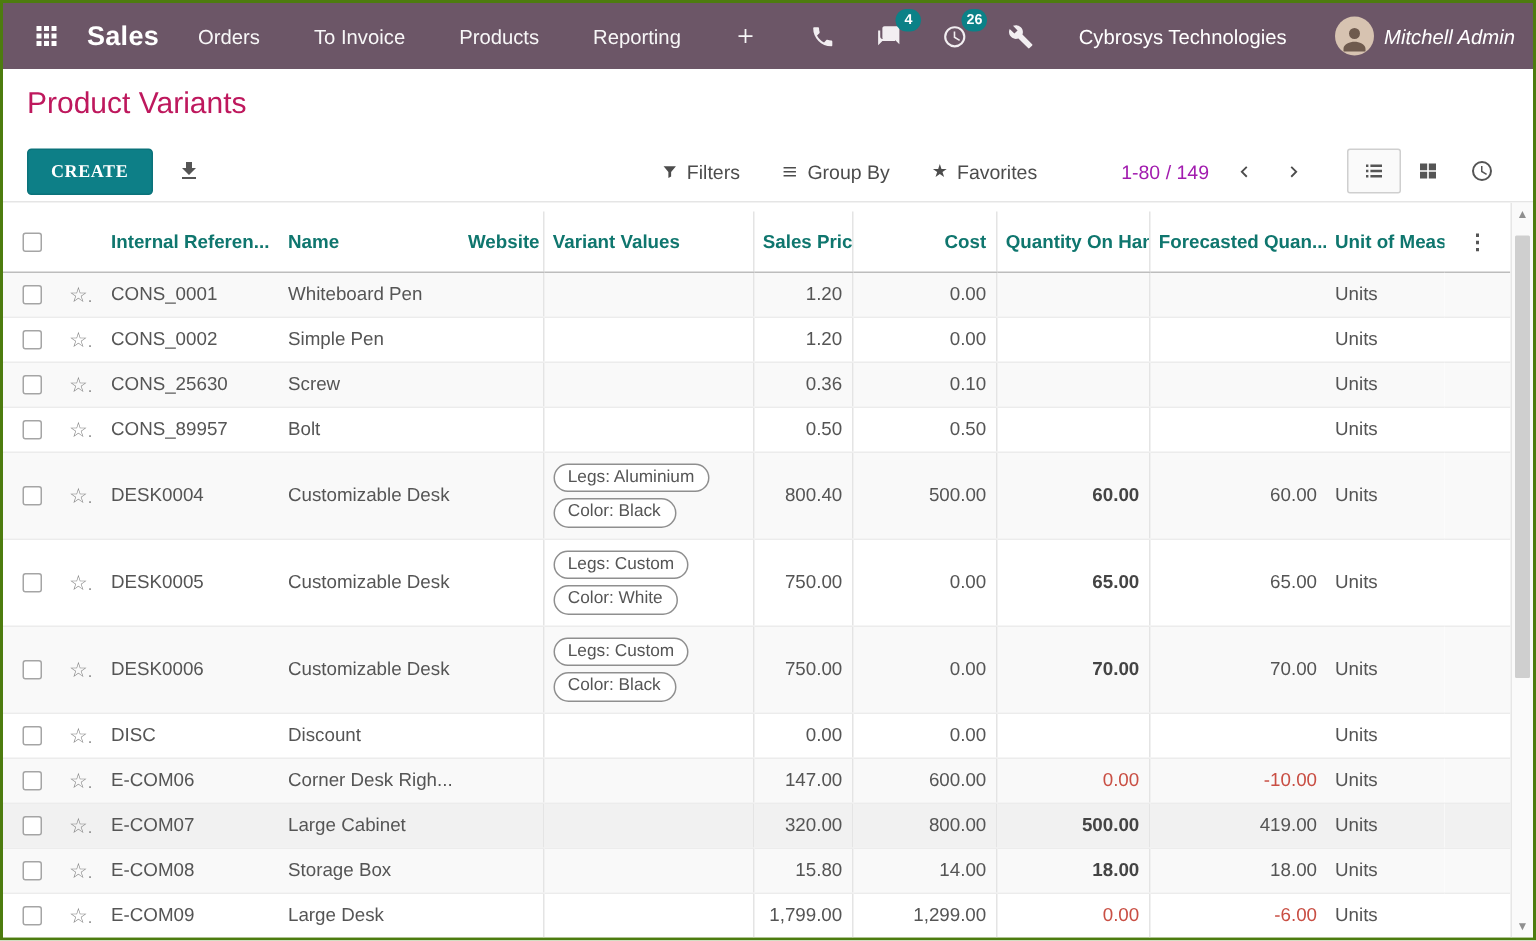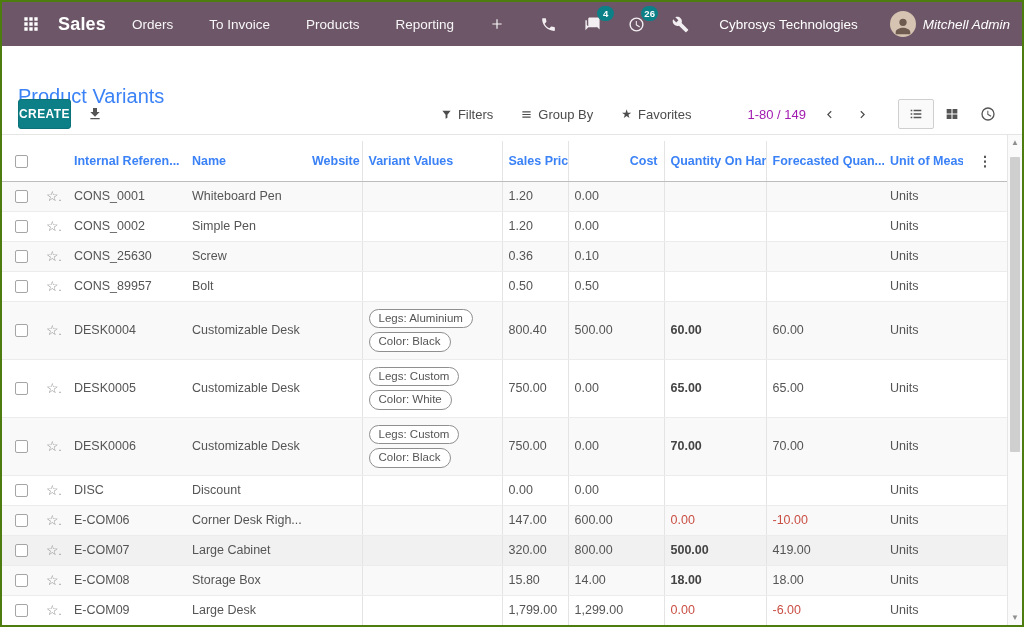--- a/index.html
+++ b/index.html
@@ -26,38 +26,38 @@
   .company { font-size:13.5px; margin:0 10px 0 6px; cursor:pointer; }
   .user { display:flex; align-items:center; gap:7px; cursor:pointer;font-style:italic; }
   .avatar { width:26px; height:26px; border-radius:50%; background:#d7c3b1; overflow:hidden;
     display:flex; align-items:flex-end; justify-content:center; }
   .avatar svg { width:22px; height:22px; fill:#6e5a4e; }
   .user-name { font-size:13.5px; }
 
   
   .control-panel { flex:0 0 86px; border-bottom:1px solid #e5e5e5; padding:8px 16px 0 16px; }
   .cp-row1 { display:flex; align-items:flex-start; height:40px; }
-  .page-title { font-size:20px; color:#3b82f6; font-weight:400; padding-top:4px;margin-top:27px; }
+  .page-title { font-size:20px; color:#be185d; font-weight:400; padding-top:4px; }
   .search-wrap { margin-left:auto; width:505px; display:flex; align-items:center;
     border-bottom:1px solid #dcdcdc; padding:2px 2px 6px 2px; }
   .facet { display:flex; align-items:stretch; border:1px solid #875a7b; border-radius:2px; height:22px; overflow:hidden; }
   .facet-ico { background:#875a7b; width:24px; display:flex; align-items:center; justify-content:center; }
   .facet-ico svg { width:11px; height:11px; fill:#fff; }
   .facet-label { background:#fff; display:flex; align-items:center; gap:7px; padding:0 8px;
     font-size:12.5px; color:#4c4c4c; }
   .facet-x { color:#879; color:#8a7a85; font-size:13px; font-weight:700; cursor:pointer; line-height:1; }
   .search-input { border:0; outline:0; flex:1; font-size:13px; color:#444; padding:0 8px;
     font-family:"Liberation Sans", sans-serif; }
   .search-input::placeholder { color:#b8b8b8; }
   .search-ico svg { width:15px; height:15px; fill:#555; display:block; cursor:pointer; }
 
   .cp-row2 { display:flex; align-items:center; height:40px; }
   .btn-create { background:#0d7f87; color:#fff; border:1px solid #0b727a; border-radius:3px;
-    font-size:12px; font-weight:700; letter-spacing:.4px; padding:7px 0; cursor:pointer;
-    font-family:Liberation Sans, sans-serif; }
+    font-size:12px; font-weight:700; letter-spacing:.4px; padding:7px 15px; cursor:pointer;
+    font-family:Liberation Serif, serif; }
   .export-btn { margin-left:16px; cursor:pointer; }
   .export-btn svg { width:16px; height:16px; fill:#555; display:block; }
   .cp-tools { display:flex; align-items:center; gap:28px; margin-left:auto; font-size:13px; color:#4c4c4c; }
   .tool { display:flex; align-items:center; gap:6px; cursor:pointer; }
   .tool svg { width:11px; height:11px; fill:#4c4c4c; }
   .tool .star-glyph { font-size:12px; color:#4c4c4c; }
   .pager { display:flex; align-items:center; gap:16px; margin-left:56px; }
   .pager-text { font-size:13px; color:#a21caf; }
   .pager-arrows { display:flex; gap:18px; }
   .pager-arrows svg { width:15px; height:15px; fill:#4c4c4c; cursor:pointer; }
@@ -66,27 +66,27 @@
   .sw-btn svg { width:16px; height:16px; fill:#555; }
   .sw-btn.active { border:1px solid #cfcfcf; background:#fafafa; border-radius:2px; }
 
   
   .content { flex:1; display:flex; overflow:hidden; }
   .table-area { width:1005px; overflow:hidden; padding-top:6px; }
   table { table-layout:fixed; width:1005px; border-collapse:collapse; }
   col.c-sel{width:38px} col.c-star{width:28px} col.c-ref{width:118px} col.c-name{width:120px}
   col.c-web{width:56px} col.c-var{width:140px} col.c-sales{width:66px} col.c-cost{width:96px}
   col.c-qty{width:102px} col.c-fc{width:118px} col.c-uom{width:79px} col.c-opt{width:44px}
-  thead th { height:40px; font-size:12.5px; font-weight:700; color:#3b82f6; text-align:left;
+  thead th { height:40px; font-size:12.5px; font-weight:700; color:#0f766e; text-align:left;
     border-bottom:1px solid #bdbdbd; padding:0 6px; white-space:nowrap; overflow:hidden; vertical-align:middle; }
   thead th.num { text-align:right; }
   .b-l { border-left:1px solid #e4e4e4; }
   tbody td { font-size:12.5px; color:#555; border-bottom:1px solid #ececec; padding:5px 6px;
     height:30px; vertical-align:middle; white-space:nowrap; overflow:hidden; }
-  tbody td.num { }
+  tbody td.num { text-align:right; }
   tr.stripe { background:#f9f9f9; }
   tr.hovered { background:#f1f1f1; }
   .cb { display:inline-block; width:13px; height:13px; border:1px solid #a5a5a5; border-radius:2px;
     background:#fff; vertical-align:middle; cursor:pointer; }
   .star { color:#8a8a8a; font-size:14px; cursor:pointer; }
   .star::after { content:"."; color:#8a8a8a; font-size:11px; }
   .v-bold { font-weight:700; color:#444; }
   .v-red { color:#c94f44; }
   .pill { display:inline-block; border:1px solid #8f8f8f; border-radius:10px; padding:1px 9px;
     font-size:11.5px; color:#555; background:#fff; margin:2px 0; }

